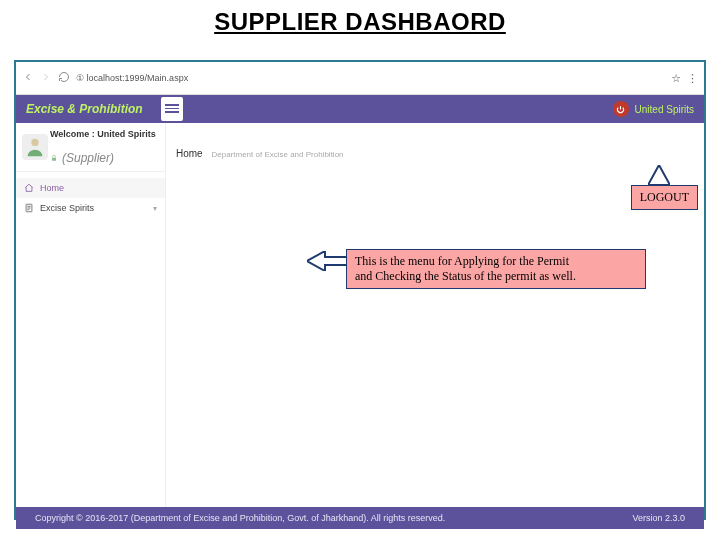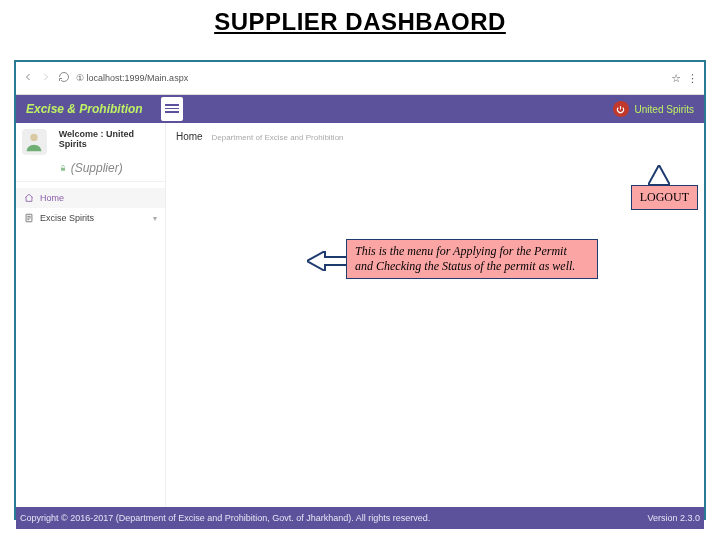--- a/index.html
+++ b/index.html
@@ -22,44 +22,44 @@
   .hamburger span { display:block; height:1.6px; background:#555; margin-bottom:2px; }
   .hdr-spacer { flex:1; }
   .user-chip { display:flex; align-items:center; gap:6px; }
   .power-icon { width:16px; height:16px; border-radius:50%; background:#c0392b; display:flex; align-items:center; justify-content:center; }
   .power-icon svg { width:9px; height:9px; }
   .user-name { font-size: 10px; }
 
   .app-body { display:flex; height: calc(100% - 22px - 28px - 22px); }
 
   .sidebar { width: 150px; background:#fff; border-right: 1px solid #eee; display:flex; flex-direction:column; }
-  .welcome { display:flex; gap:12px; padding: 6px 6px; align-items:flex-start; border-bottom:1px solid #f0f0f0; }
+  .welcome { display:flex; gap:2px; padding: 6px 6px; align-items:center; border-bottom:1px solid #f0f0f0; }
   .avatar { width:26px; height:26px; border-radius:4px; background:#eee; display:flex; align-items:center; justify-content:center; }
   .avatar svg { width: 22px; height: 22px; }
   .welcome-text { font-size: 9px; font-weight: 700; color:#333; }
   .role-line { display:flex; align-items:center; gap:4px; font-size:12px; color:#888; margin-top:12px;font-style:italic; }
   .role-line svg { width:8px; height:8px; }
 
   .nav { padding-top: 6px; }
   .nav-item { display:flex; align-items:center; gap:6px; padding: 5px 8px; font-size: 9px; color:#444; cursor:pointer; }
   .nav-item.active { background:#f6f6f6; color:#8a5ea8; }
   .nav-item svg { width:10px; height:10px; }
   .nav-item .chev { margin-left:auto; color:#aaa; font-size:8px; }
 
   .main { flex:1; position:relative; background:#fff; }
-  .page-head { padding: 8px 10px; color:#333; font-size: 10px; }
+  .page-head { padding: 25px 10px; color:#333; font-size: 10px; }
   .page-head .crumb { color:#aaa; font-size:8px; margin-left:6px; }
 
-  .app-footer { height:22px; background:#5c529b; color:#e6e3f4; font-size:9px; display:flex; align-items:center; padding:0 4px; gap:10px; }
+  .app-footer { height:22px; background:#5c529b; color:#e6e3f4; font-size:9px; display:flex; align-items:center; padding:0 19px; gap:10px; }
   .footer-spacer { flex:1; }
 
   
   .callout { position:absolute; background:#fca5a5; border:1.5px solid #1e3a6e; font-size:12px; padding:4px 8px; z-index:50; }
   .callout-logout { right: 6px; top: 62px; font-family: 'Times New Roman', serif; }
-  .callout-menu { left: 180px; top: 116px; width: 252px; font-family: 'Times New Roman', serif; font-style: italic; line-height: 1.25; }
+  .callout-menu { left: 180px; top: 126px; width: 300px; font-family: 'Times New Roman', serif; line-height: 1.25; }
 
   .arrow { position:absolute; z-index:49; }
   .arrow svg { display:block; }
 
   .arrow-up { right: 34px; top: 42px; }
   .arrow-left { left: 141px; top: 128px; }
 
   
   .ham-inline { margin-left: 8px; background:#fff; padding:3px 4px; border-radius:2px; }
   .ham-inline .hamburger span { background:#5c529b; }

